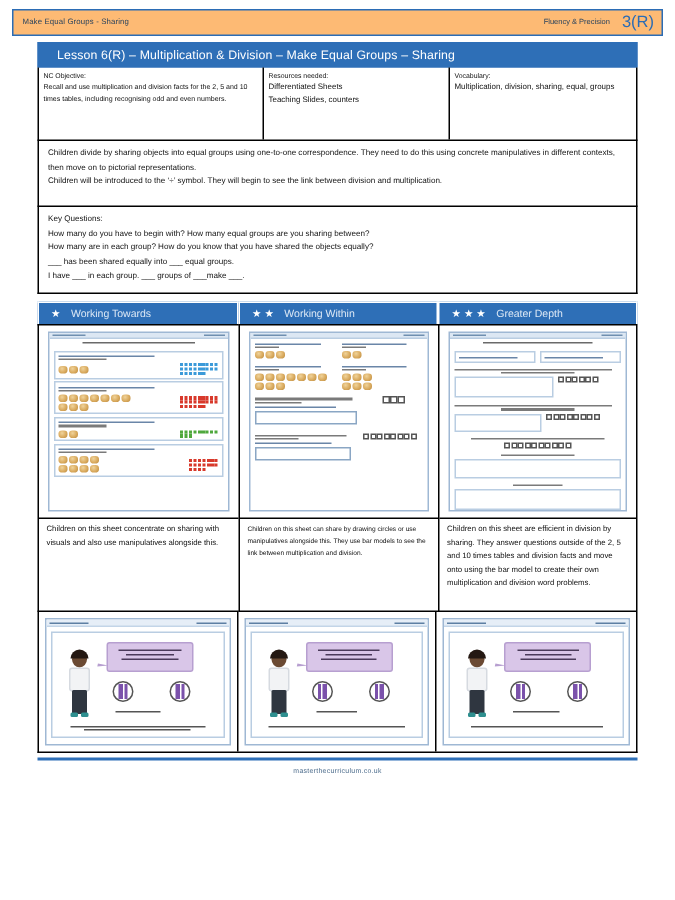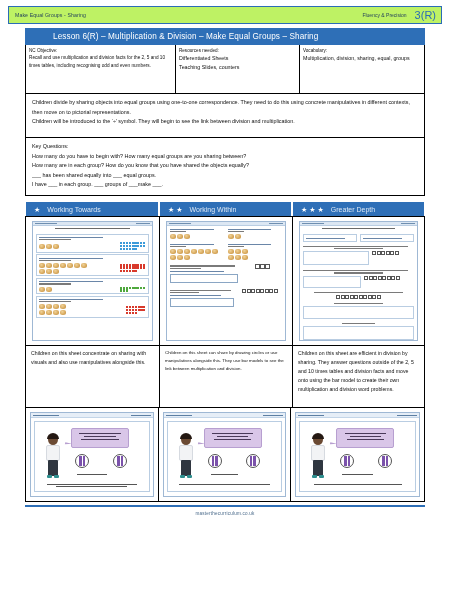--- a/index.html
+++ b/index.html
@@ -15,21 +15,21 @@
   #page {
     position:relative;
     width:450px; height:600px;
     background:#ffffff;
   }
 
   
   .doc-header {
     position:absolute; left:8px; top:6px; width:434px; height:18px;
     border:1px solid #2b6cb5;
-    background:#bef264;
+    background:#fdba74;
     display:flex; align-items:center;
   }
   .doc-header .dh-title {
     font-size:5.2px; color:#1f3d5c; padding-left:6px; letter-spacing:.1px;
     white-space:nowrap;
   }
   .doc-header .dh-spacer { flex:1; }
   .doc-header .dh-strand {
     font-size:5px; color:#1f3d5c; padding-right:8px; white-space:nowrap;
   }
@@ -42,23 +42,22 @@
   #sheet {
     position:absolute; left:25px; top:28px; width:400px; height:560px;
   }
 
   
   .lesson-band {
     height:17px; background:#2e6fb7; border:1px solid #2e6fb7;
     display:flex; align-items:center;
   }
   .lesson-band span {
-    color:#ffffff; font-size:8.2px; white-space:nowrap;
+    color:#ffffff; font-size:8.2px; padding-left:12px; white-space:nowrap;
     letter-spacing:.1px;
-    margin-left:27px;
   }
 
   
   .info-row { display:flex; border:1px solid #000; border-top:none; }
   .info-cell {
     padding:2px 3px 3px 3px;
     border-right:1px solid #000;
     min-height:48px;
   }
   .info-cell:last-child { border-right:none; }

